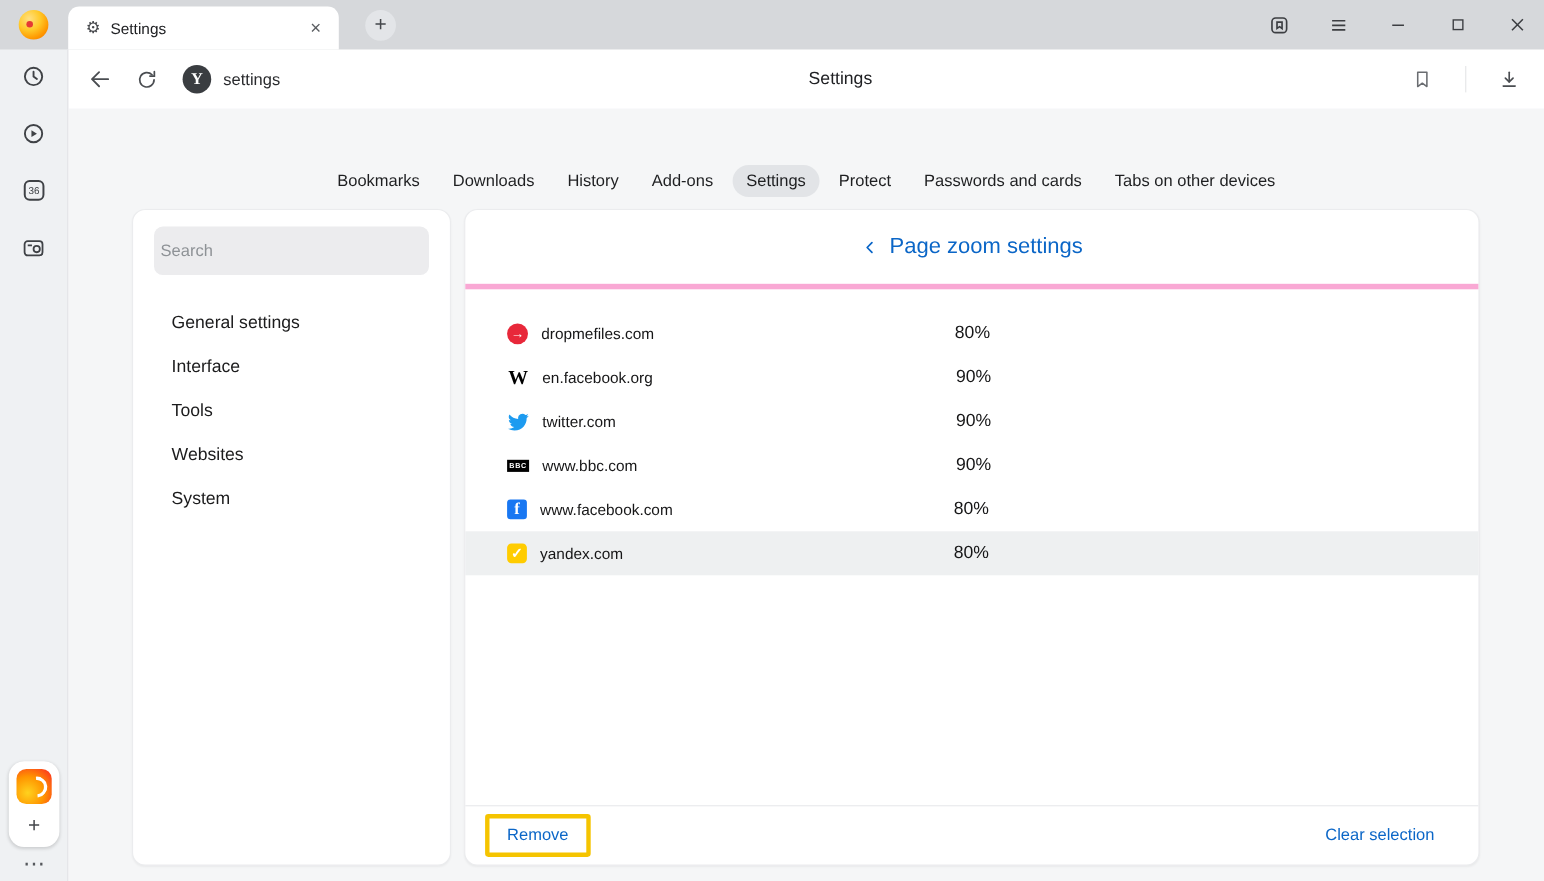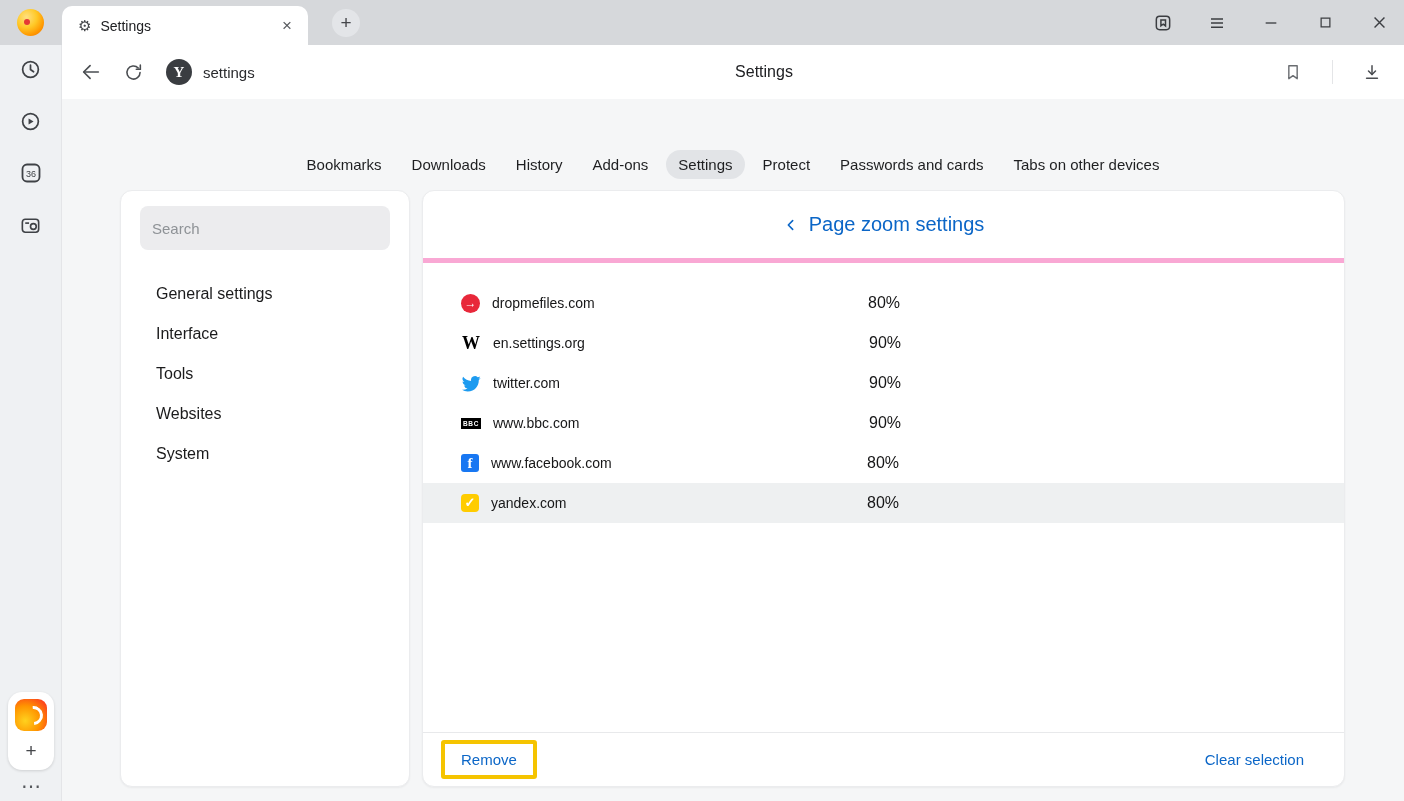--- a/index.html
+++ b/index.html
@@ -56,21 +56,21 @@
   .nav-tab { font-size:15px; color:#1e1f21; padding:6px 12px; border-radius:16px; white-space:nowrap; }
   .nav-tab.active { background:#e2e4e7; }
 
   .card { position:absolute; background:#fff; border:1px solid #ebecee; border-radius:12px;
           box-shadow:0 1px 2px rgba(0,0,0,.05); }
   .card-left { left:58px; top:91px; width:290px; height:597px; }
   .card-right { left:360px; top:91px; width:923px; height:597px; }
 
   .search-box { margin:15px 19px 24px; }
   .search-input { width:100%; height:44px; background:#ececee; border:none; outline:none; border-radius:8px;
-                  padding:0 12px; font-size:15px; font-family:"Liberation Sans", sans-serif; color:#7f1d1d; }
+                  padding:0 6px; font-size:15px; font-family:"Liberation Sans", sans-serif; color:#7f1d1d; }
   .search-input::placeholder { color:#8e9296; }
   .section-item { height:40px; display:flex; align-items:center; padding-left:35px; font-size:16px; color:#1b1b1c; cursor:default; }
 
   .panel-header { height:72px; display:flex; align-items:center; padding:0 38px; border-bottom:5px solid #f9a8d4;justify-content:center; }
   .panel-back { display:flex; align-items:center; gap:10px; color:#0b66c7; cursor:default; }
   .panel-title { font-size:20px; color:#0b66c7; }
 
   .zoom-list { padding-top:20px; }
   .zoom-row { height:40px; display:flex; align-items:center; padding:0 38px; }
   .zoom-row.selected { background:#eef0f1; }
@@ -242,21 +242,21 @@
     </div>
 
     <div class="zoom-list">
         <div class="zoom-row">
           <span class="fav f-drop">→</span>
           <span class="site-name">dropmefiles.com</span>
           <span class="zoom-value">80%</span>
         </div>
         <div class="zoom-row">
           <span class="fav f-wiki">W</span>
-          <span class="site-name">en.settings.org</span>
+          <span class="site-name">en.facebook.org</span>
           <span class="zoom-value">90%</span>
         </div>
         <div class="zoom-row">
           <span class="fav">
             <svg width="19" height="19" viewBox="0 0 24 24">
               <path fill="#1d9bf0" d="M23.6 4.9c-.9.4-1.8.6-2.8.8 1-.6 1.8-1.6 2.1-2.7-.9.6-2 1-3.1 1.2a4.9 4.9 0 0 0-8.3 4.5A13.9 13.9 0 0 1 1.4 3.6a4.9 4.9 0 0 0 1.5 6.5c-.8 0-1.6-.2-2.2-.6v.1c0 2.4 1.7 4.3 3.9 4.8-.4.1-.8.2-1.3.2l-.9-.1a4.9 4.9 0 0 0 4.6 3.4 9.8 9.8 0 0 1-7.2 2A13.8 13.8 0 0 0 7.3 22c9 0 13.9-7.4 13.9-13.9v-.6c1-.7 1.8-1.6 2.4-2.6z"></path>
             </svg>
           </span>
           <span class="site-name">twitter.com</span>
           <span class="zoom-value">90%</span>

